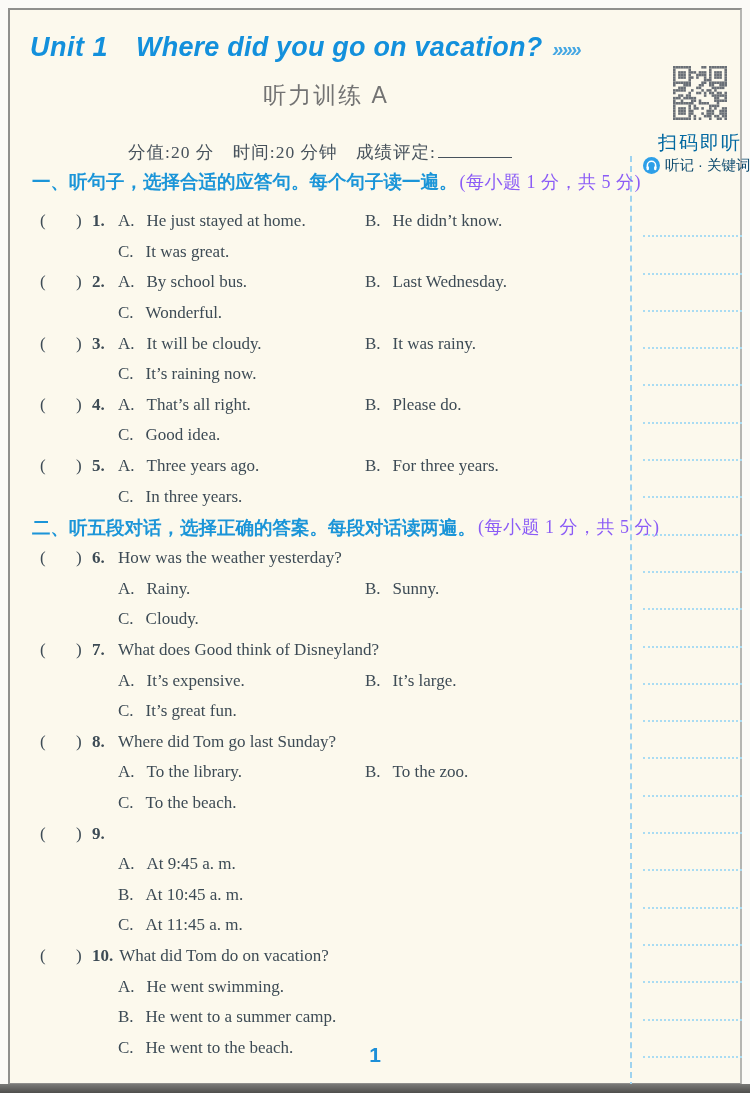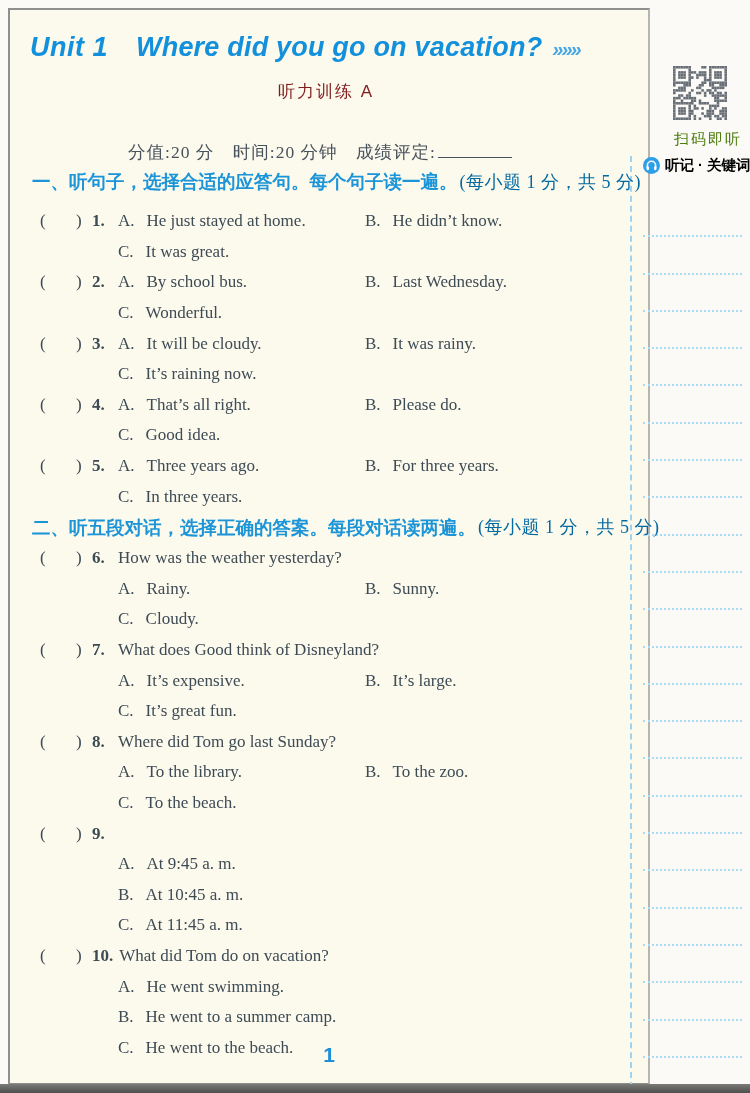--- a/index.html
+++ b/index.html
@@ -5,76 +5,76 @@
   * { margin:0; padding:0; box-sizing:border-box; }
   html,body { width:750px; height:1093px; }
   body {
     position:relative;
     background:#fbfaf7;
     font-family:"Liberation Serif","DejaVu Serif",serif;
     overflow:hidden;
   }
   .page {
     position:absolute; left:8px; top:8px;
-    width:642px; height:1077px;
+    width:734px; height:1077px;
     background:#fcf9ed;
     border:2px solid #8f8f8d;
     border-right-color:#b5b5b2;
   }
   
   .unit-header {
     position:absolute; top:22px; left:20px;
     font-family:"Liberation Sans","DejaVu Sans",sans-serif;
     font-style:italic; font-weight:bold;
     color:#1390dc; font-size:27px; white-space:nowrap;
   }
   .unit-label { margin-right:28px; letter-spacing:0.5px; }
   .unit-title { letter-spacing:0.2px; }
   .unit-arrows { font-size:20px; margin-left:10px; color:#45a7e3; letter-spacing:-2px; font-style:italic; }
   .subtitle {
     position:absolute; top:70px; left:0; width:620px; text-align:center;
     font-family:"Liberation Sans","DejaVu Sans",sans-serif;
-    font-size:17px; color:#7f1d1d; letter-spacing:2px;padding-left:12px;
+    font-size:23px; color:#737373; letter-spacing:2px;padding-left:12px;
   }
   .meta {
     position:absolute; top:130px; left:0; width:620px; text-align:center;
     font-size:17.5px; color:#47525c; letter-spacing:1px; white-space:nowrap;
   }
   .score-blank {
     display:inline-block; width:74px; height:1em;
     border-bottom:1.6px solid #47525c; vertical-align:baseline; margin-left:2px;
   }
   
   .qr-block { position:absolute; left:648px; top:56px; width:84px; text-align:center; }
   .qr-code  { display:inline-block; width:54px; height:54px; }
-  .qr-caption { margin-top:6px; font-size:15px; color:#4d7c0f; letter-spacing:2px;text-align:right; }
+  .qr-caption { margin-top:6px; font-size:19px; color:#0369a1; letter-spacing:2px;text-align:right; }
   
   .sidebar {
     position:absolute; left:620px; top:146px; width:112px; height:932px;
     border-left:2px dashed #9fd3ef; padding-left:11px;
   }
   .sidebar-head {
     display:flex; align-items:center; gap:5px;
     font-family:"Liberation Sans","DejaVu Sans",sans-serif;
-    font-size:14.5px; font-weight:bold; color:#000000; white-space:nowrap;
+    font-size:14.5px; font-weight:normal; color:#0c4a6e; white-space:nowrap;
   }
   .sidebar-head svg { flex:0 0 auto; }
   .note-lines { margin-top:25px; }
   .note-line { height:37.3px; border-bottom:2px dotted #a9dcf3; }
   
   .questions { position:absolute; left:22px; top:152px; width:598px; }
   .section-head {
     display:flex; align-items:center; height:31px; white-space:nowrap;
     font-family:"Liberation Sans","DejaVu Sans",sans-serif;
     font-weight:bold; font-size:18.5px; color:#1b95d8;
   }
   .section-head.first { height:44px; align-items:center; padding-bottom:5px; }
   .head-note {
     font-family:"Liberation Serif","DejaVu Serif",serif;
-    font-weight:normal; font-size:18px; color:#0369a1; margin-left:2px; letter-spacing:0.5px;
+    font-weight:normal; font-size:18px; color:#8b5cf6; margin-left:2px; letter-spacing:0.5px;
   }
   .q-row {
     display:flex; align-items:center; height:30.6px;
     font-size:17px; color:#3d4b55; white-space:nowrap;
   }
   .po { width:44px; padding-left:8px; }
   .pc { width:16px; }
   .qnum { min-width:26px; padding-right:6px; font-weight:bold; }
   .indent { width:86px; flex:0 0 86px; }
   .stem { flex:1; }

